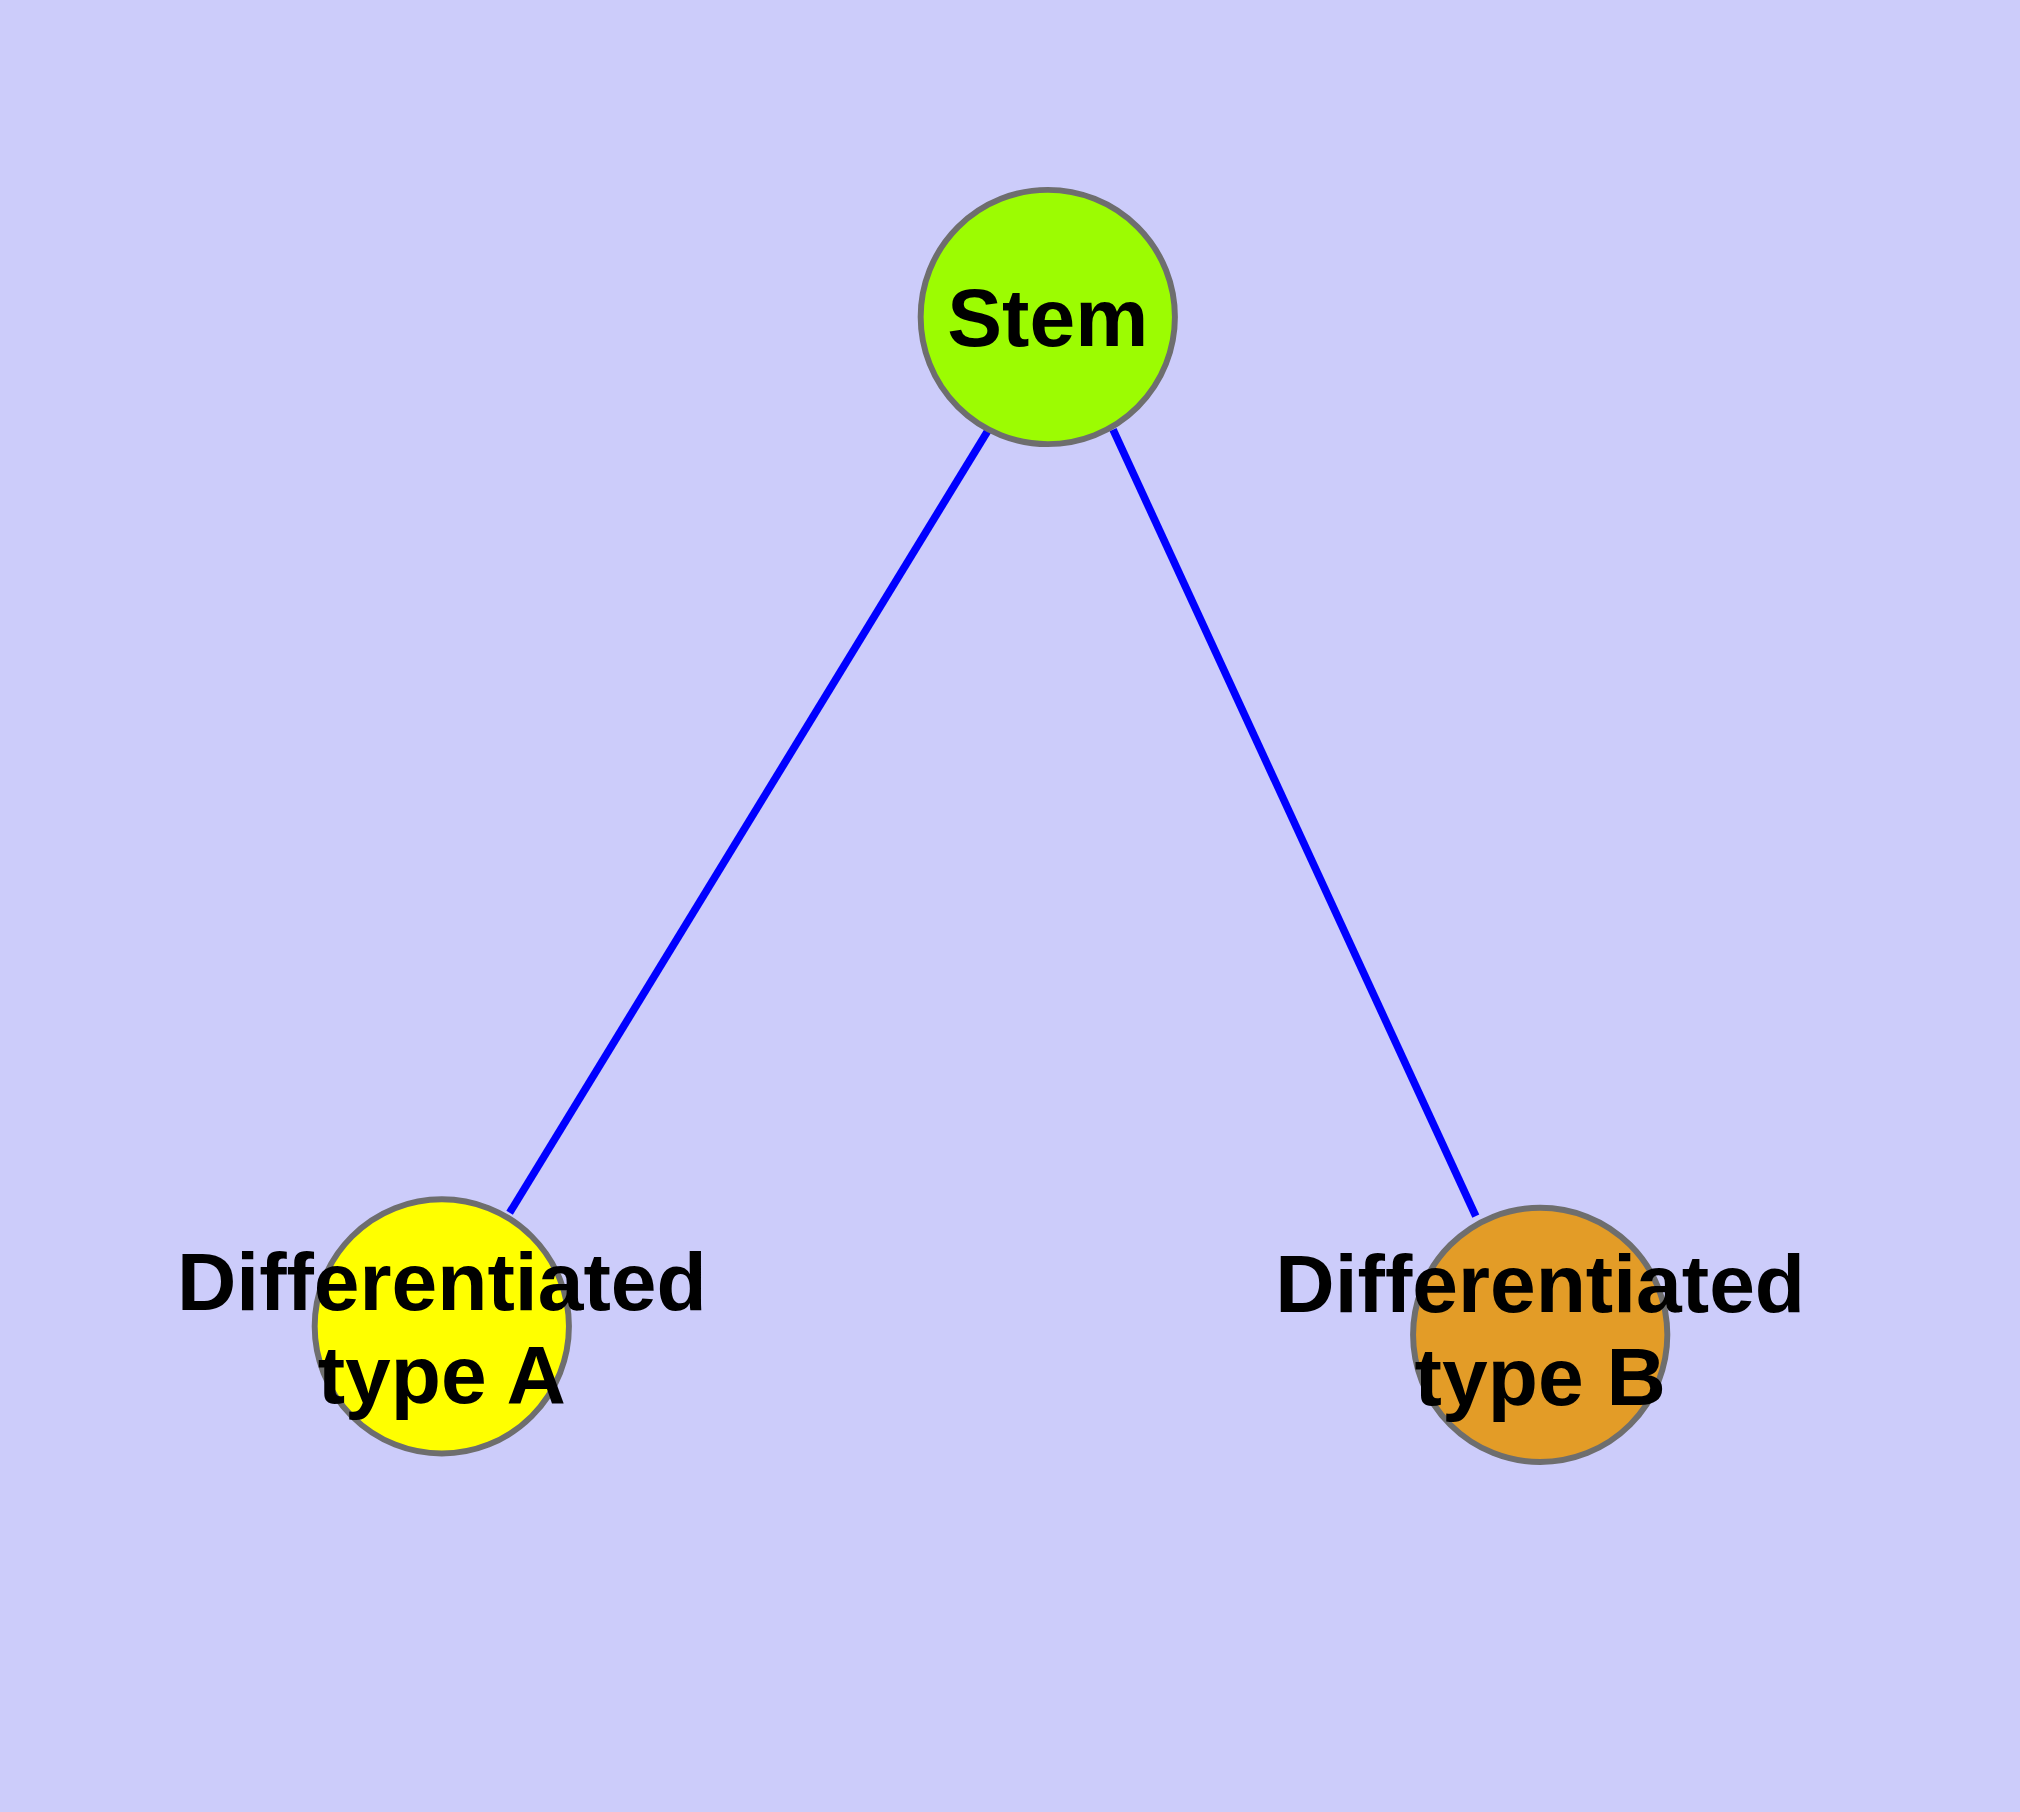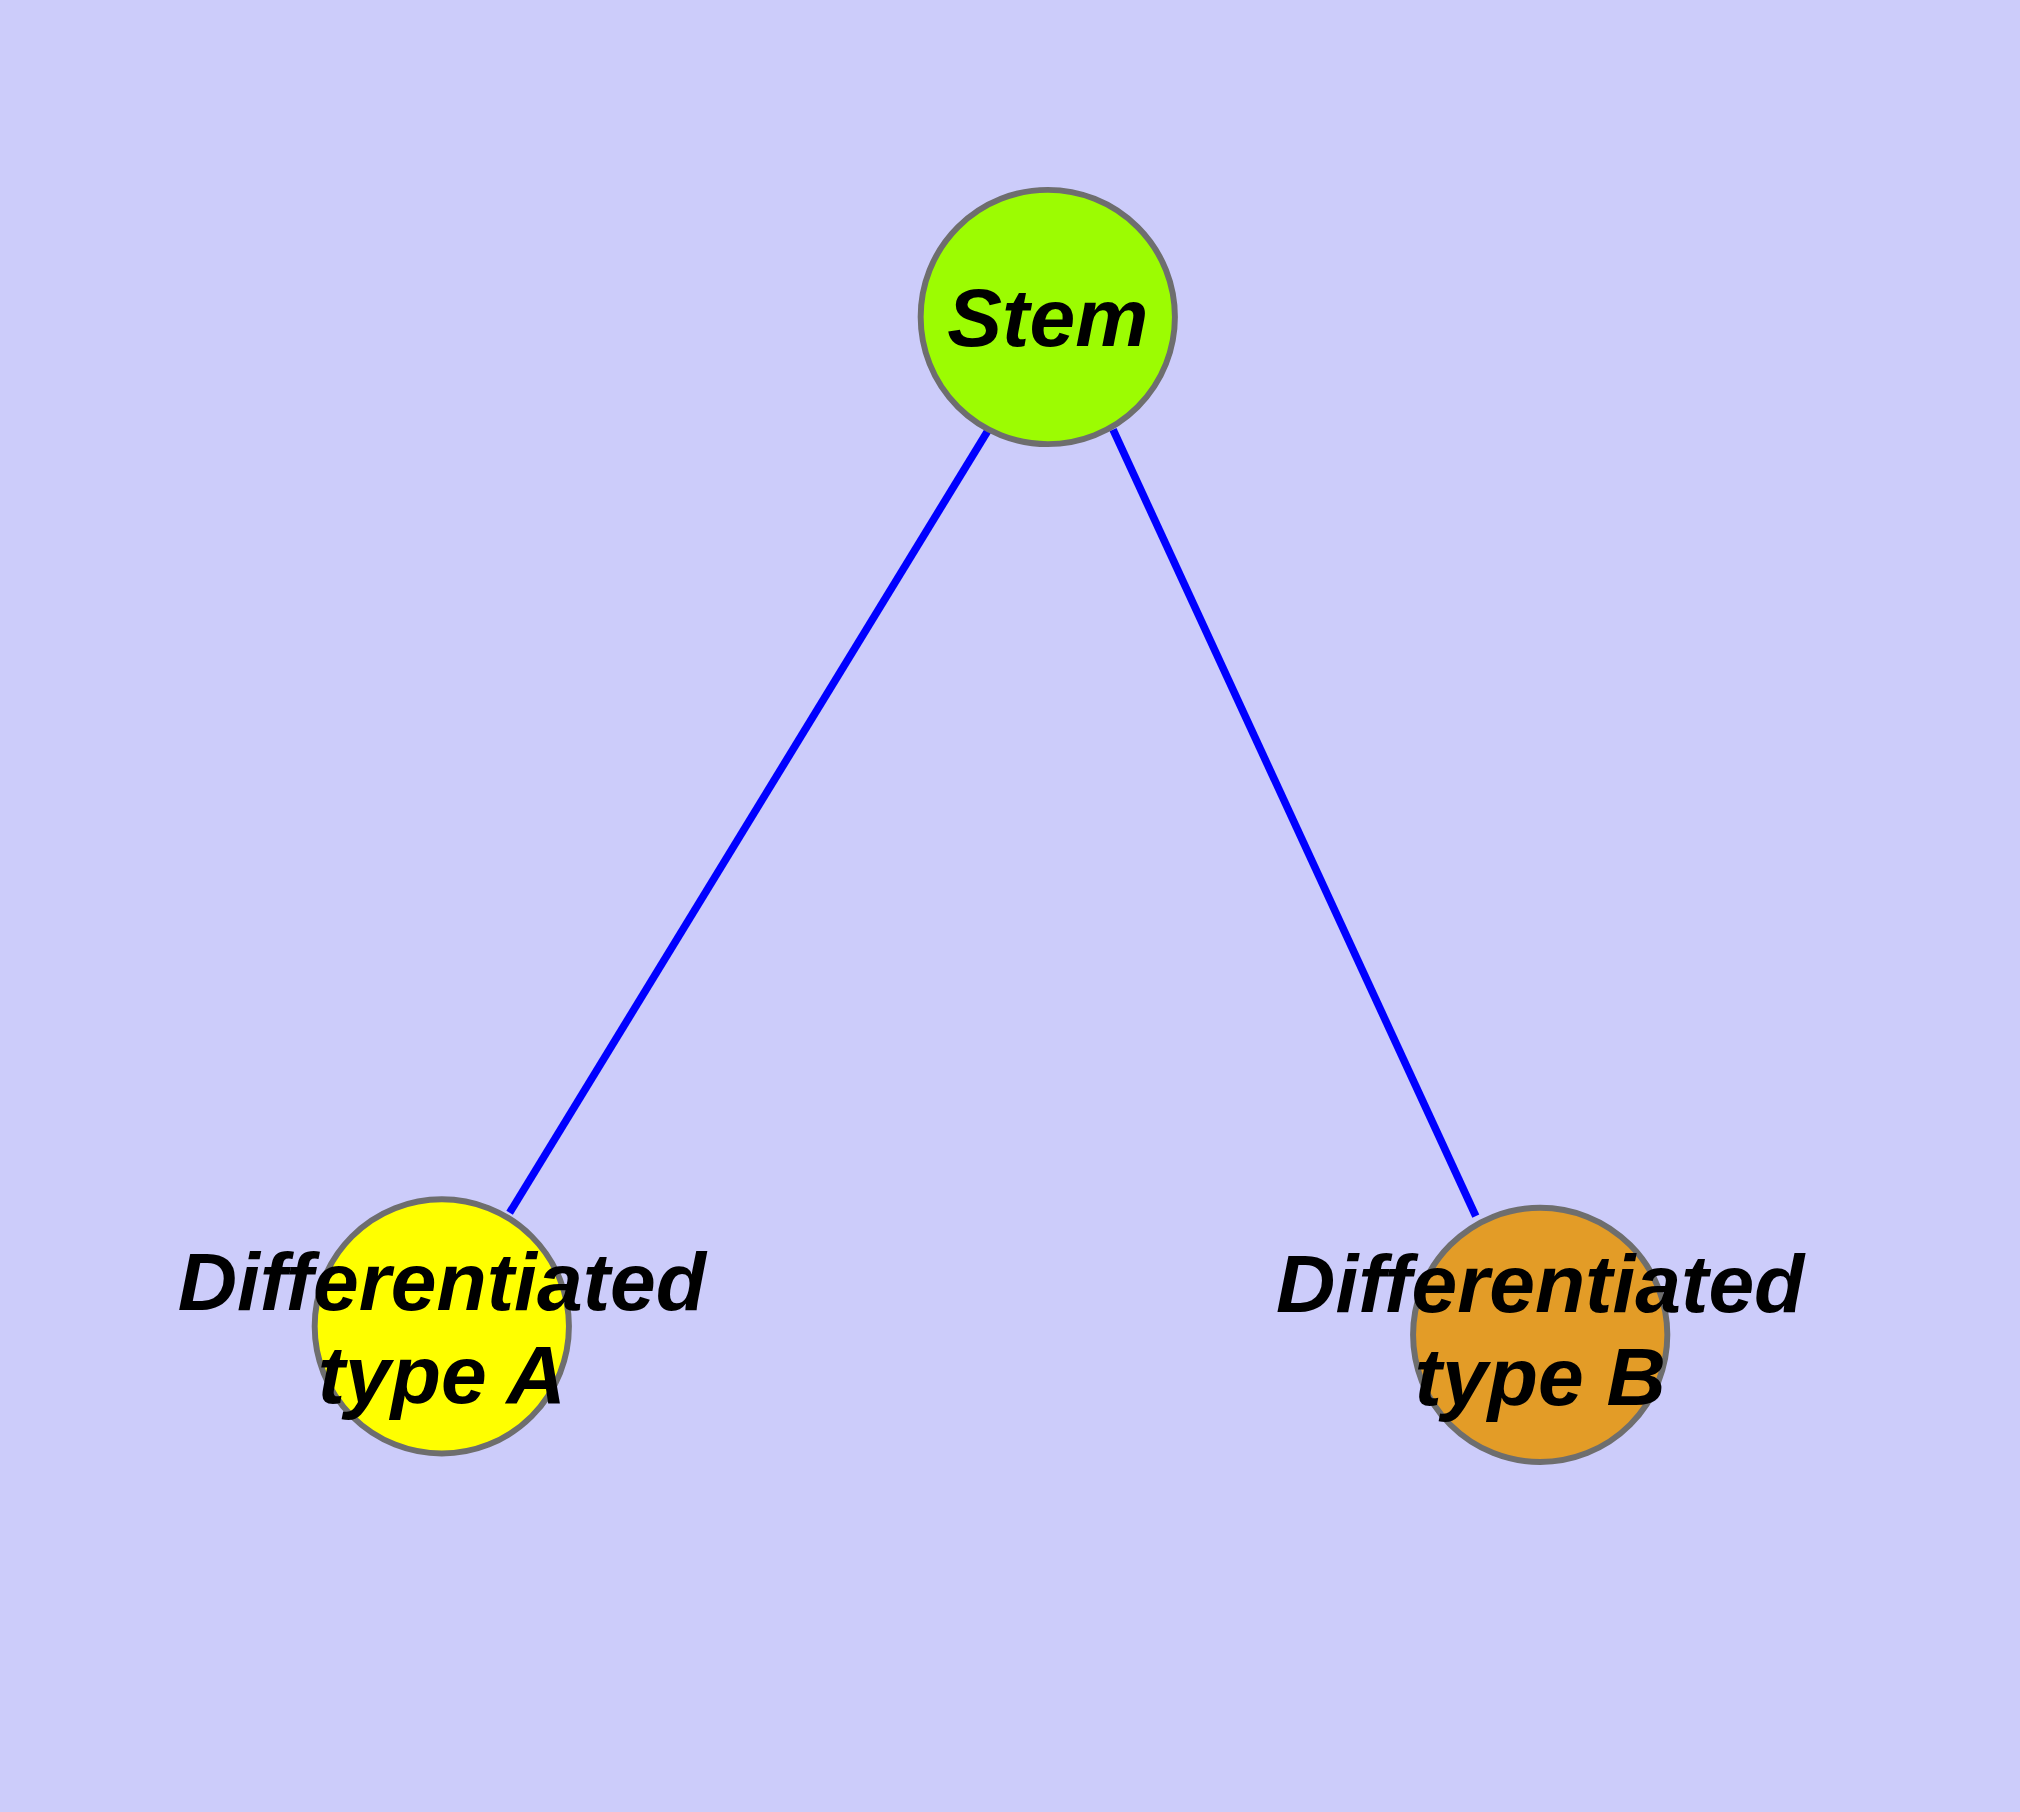--- a/index.html
+++ b/index.html
@@ -9,21 +9,20 @@
   }
   body {
     font-family: "Liberation Sans", sans-serif;
   }
   #canvas {
     position: relative;
     width: 2021px;
     height: 1812px;
     background: #ccccfa;
     overflow: hidden;
-    font-style: italic;
   }
   #graph-svg {
     position: absolute;
     top: 0;
     left: 0;
     width: 2021px;
     height: 1812px;
     display: block;
   }
   .edge-line {

